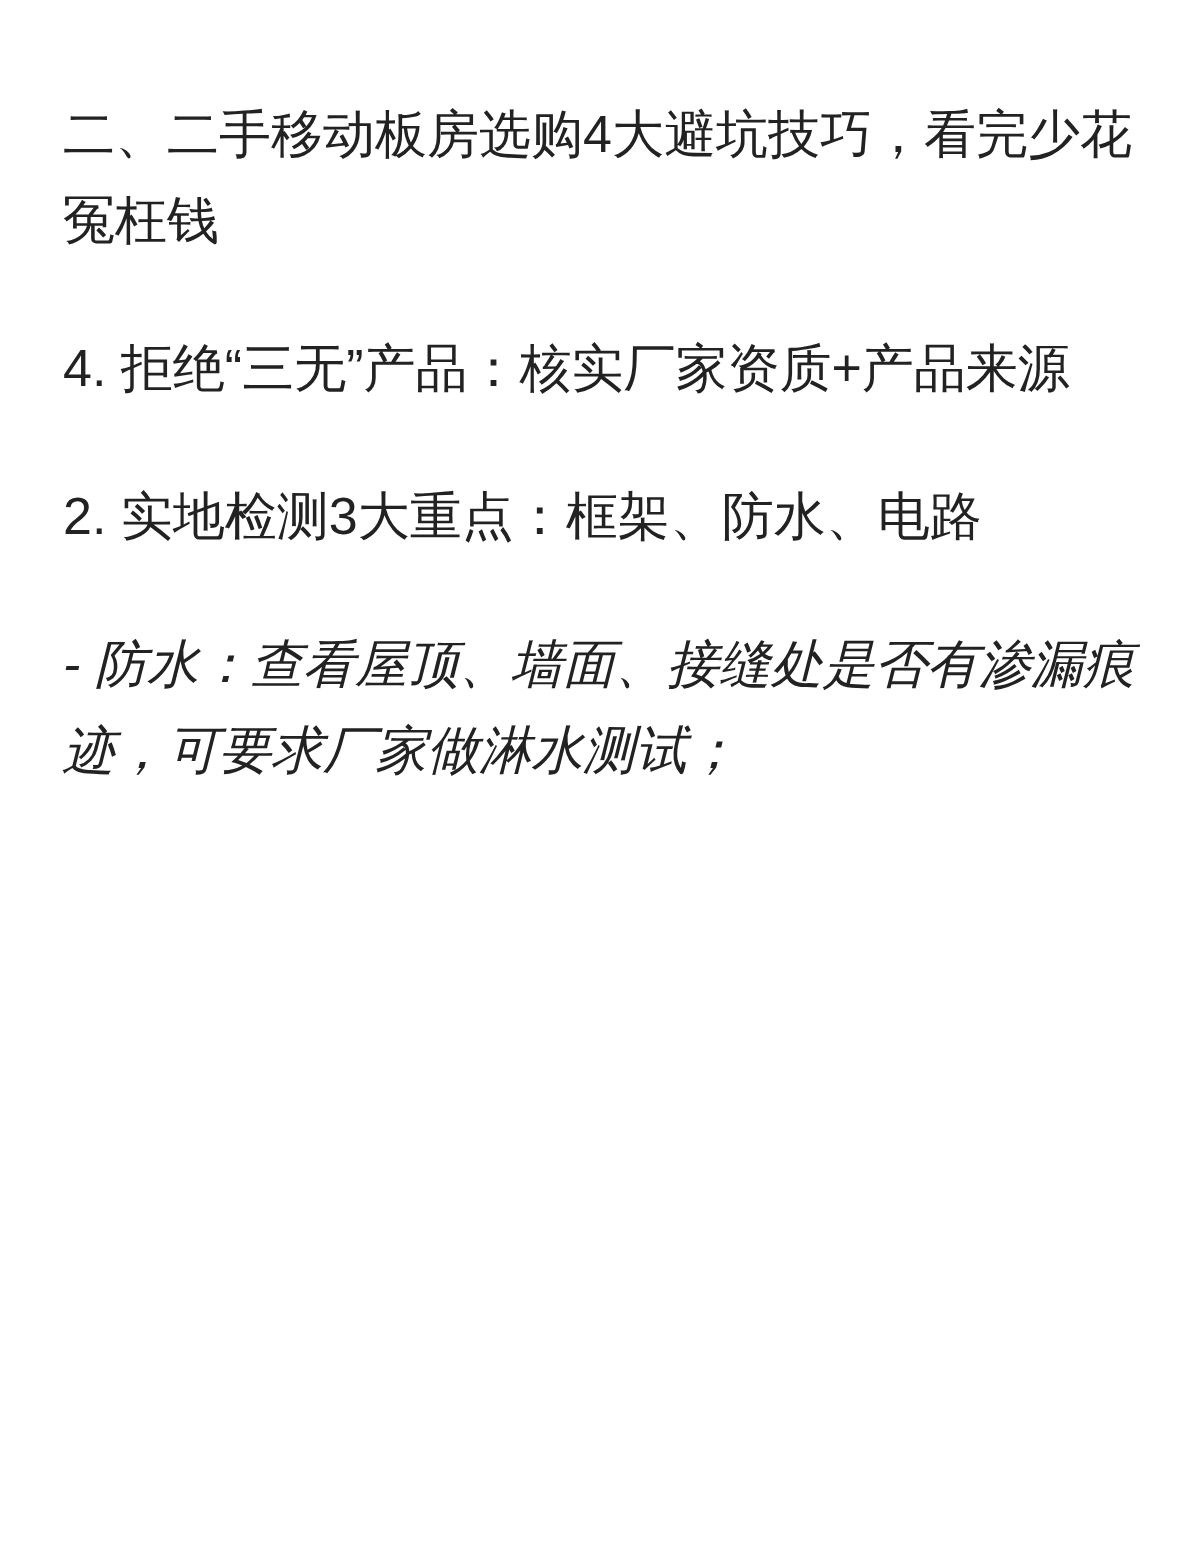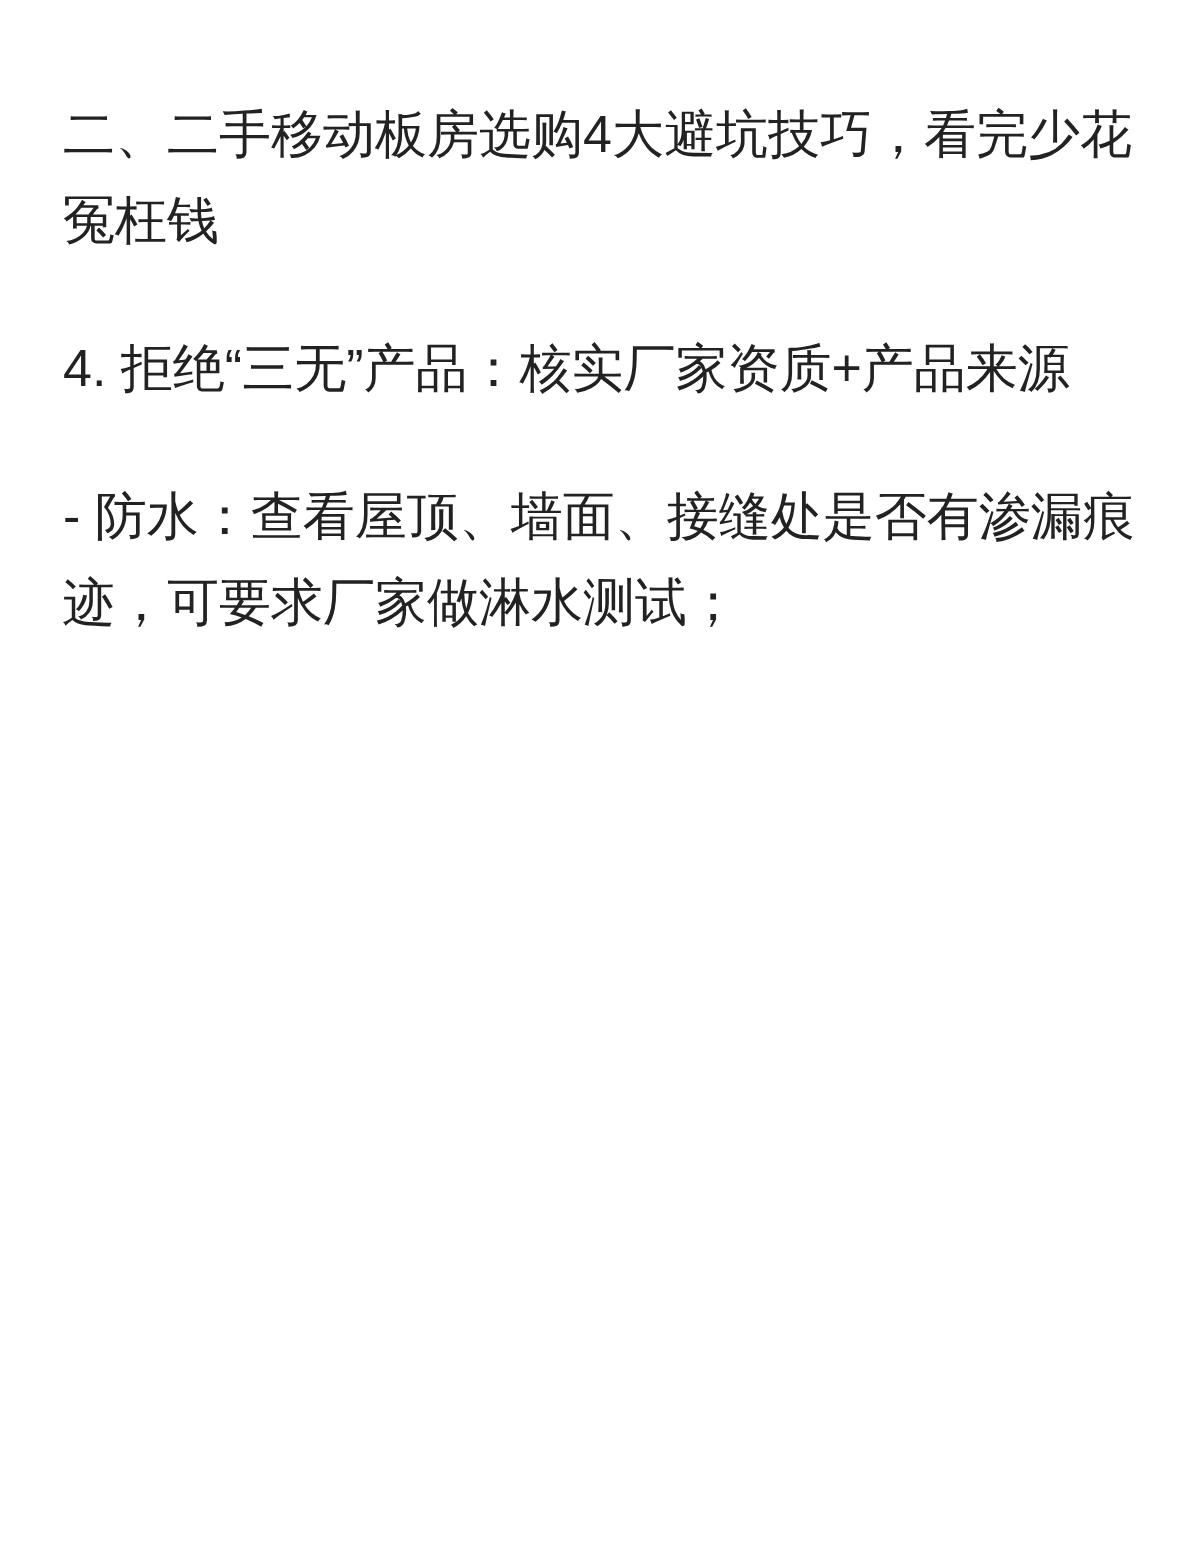--- a/index.html
+++ b/index.html
@@ -22,34 +22,36 @@
     margin: 0 0 62px 0;
     font-size: 52px;
     line-height: 86px;
     font-weight: 400;
     letter-spacing: 0;
     white-space: pre;           
     overflow: visible;
   }
   .article .tblock:last-child {
     margin-bottom: 0;
+    font-style: italic;
   }
   h2.tblock, h3.tblock {
     font-weight: 400;           
   }
 </style>
 </head>
 <body>
 
 <main class="article">
 
   <h2 class="tblock">二、二手移动板房选购4大避坑技巧，看完少花
 冤枉钱</h2>
 
   <h3 class="tblock">4. 拒绝“三无”产品：核实厂家资质+产品来源</h3>
 
 
+  <h3 class="tblock">2. 实地检测3大重点：框架、防水、电路</h3>
 
 
   <p class="tblock">- 防水：查看屋顶、墙面、接缝处是否有渗漏痕
 迹，可要求厂家做淋水测试；</p>
 
 </main>
 
 </body></html>

